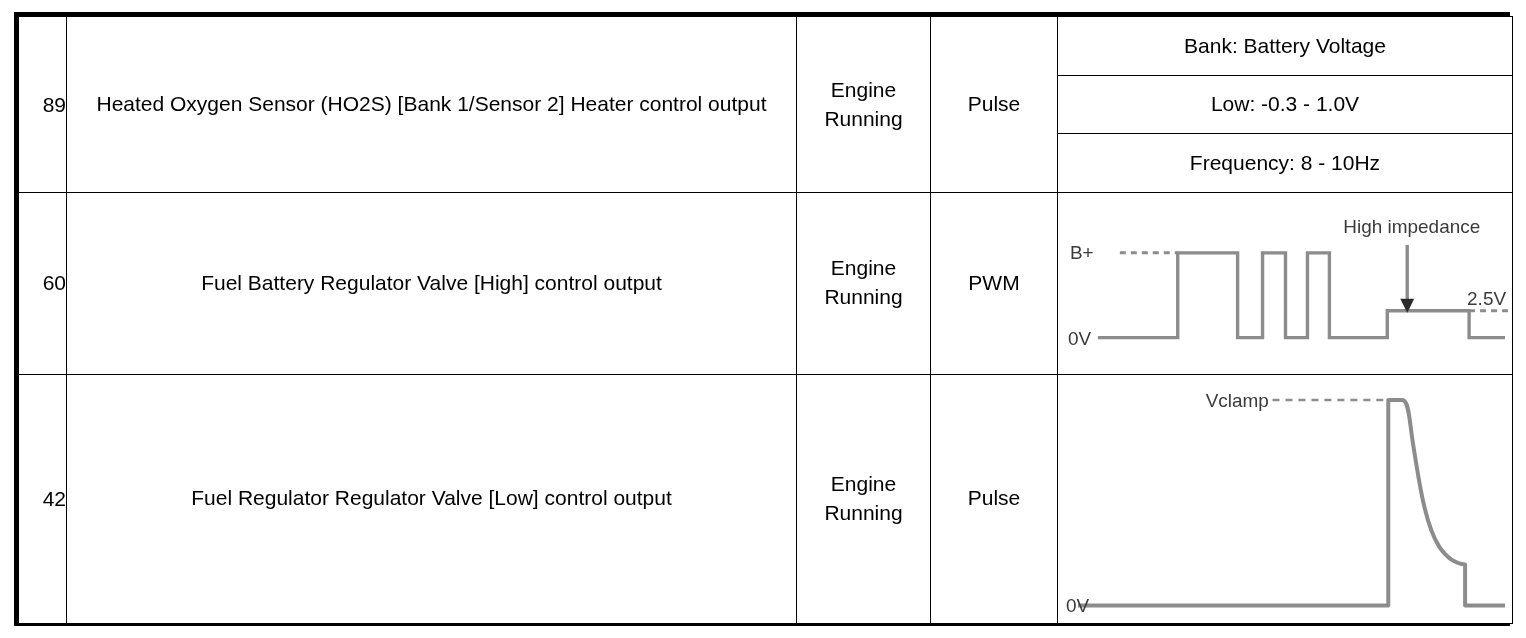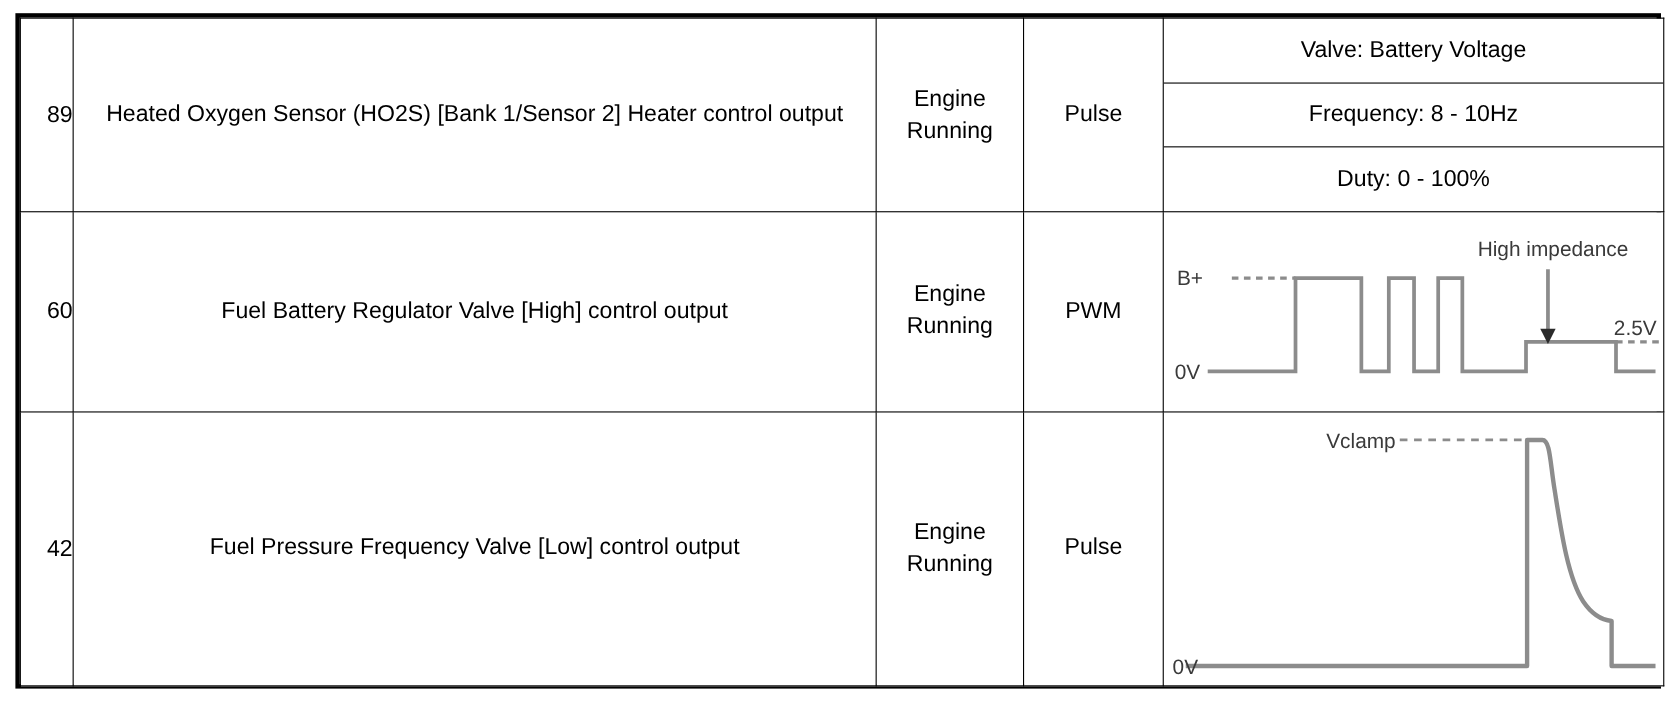--- a/index.html
+++ b/index.html
@@ -128,27 +128,27 @@
 
         <tr style="height:176px;">
           <td class="cell-no">89</td>
           <td class="cell-desc">Heated Oxygen Sensor (HO2S) [Bank 1/Sensor 2] Heater control output</td>
           <td class="cell-cond">Engine Running</td>
           <td class="cell-type">Pulse</td>
           <td class="cell-spec">
             <table class="inner-spec">
               <tbody>
                 <tr>
-                    <td>Valve: Battery Voltage</td>
+                    <td>Bank: Battery Voltage</td>
+                  </tr>
+                <tr>
+                    <td>Low: -0.3 - 1.0V</td>
                   </tr>
                 <tr>
                     <td>Frequency: 8 - 10Hz</td>
-                  </tr>
-                <tr>
-                    <td>Duty: 0 - 100%</td>
                   </tr>
               </tbody>
             </table>
           </td>
         </tr>
 
         <tr style="height:181px;">
           <td class="cell-no">60</td>
           <td class="cell-desc">Fuel Battery Regulator Valve [High] control output</td>
           <td class="cell-cond">Engine Running</td>
@@ -174,21 +174,21 @@
                 <text class="wave-label" x="10" y="152">0V</text>
                 <text class="wave-label" x="286" y="40">High impedance</text>
                 <text class="wave-label" x="410" y="112">2.5V</text>
               </svg>
             </div>
           </td>
         </tr>
 
         <tr style="height:249px;">
           <td class="cell-no">42</td>
-          <td class="cell-desc">Fuel Pressure Frequency Valve [Low] control output</td>
+          <td class="cell-desc">Fuel Regulator Regulator Valve [Low] control output</td>
           <td class="cell-cond">Engine Running</td>
           <td class="cell-type">Pulse</td>
           <td class="cell-spec">
             <div class="wave-holder">
               <svg viewBox="0 0 455 249" preserveAspectRatio="none">
 
                 <path d="M 215 25 L 328 25" stroke="#8c8c8c" stroke-width="2.6" fill="none" stroke-dasharray="7 6"></path>
 
                 <path d="M 20 231 L 331 231 L 331 25 L 345 25
                          C 352 25 352 46 356 70

